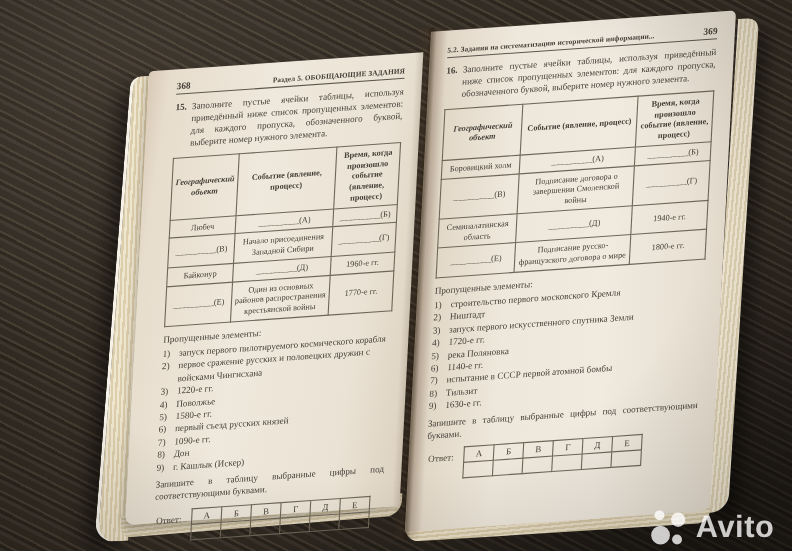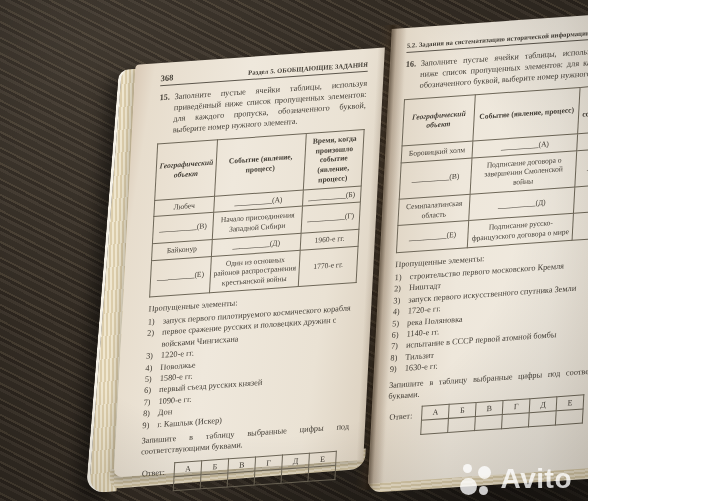--- a/index.html
+++ b/index.html
@@ -1,16 +1,16 @@
 <!DOCTYPE html>
 <html><head>
 <meta charset="utf-8">
 <style>
   html,body{margin:0;padding:0;}
-  .scene{position:relative;width:588px;height:501px;overflow:hidden;
+  .scene{position:relative;width:720px;height:501px;overflow:hidden;
          font-family:"Liberation Serif", serif;background:#332c25;}
 
   
   .wood{position:absolute;inset:0;
     background:
       radial-gradient(ellipse at 88% 95%, rgba(0,0,0,0.5), rgba(0,0,0,0) 50%),
       radial-gradient(ellipse at 10% 5%, rgba(255,240,220,0.07), rgba(0,0,0,0) 45%),
       repeating-linear-gradient(27deg,
         #3e362d 0px, #3e362d 3px,
         #2c2username5 3px, #2c251e 6px,

